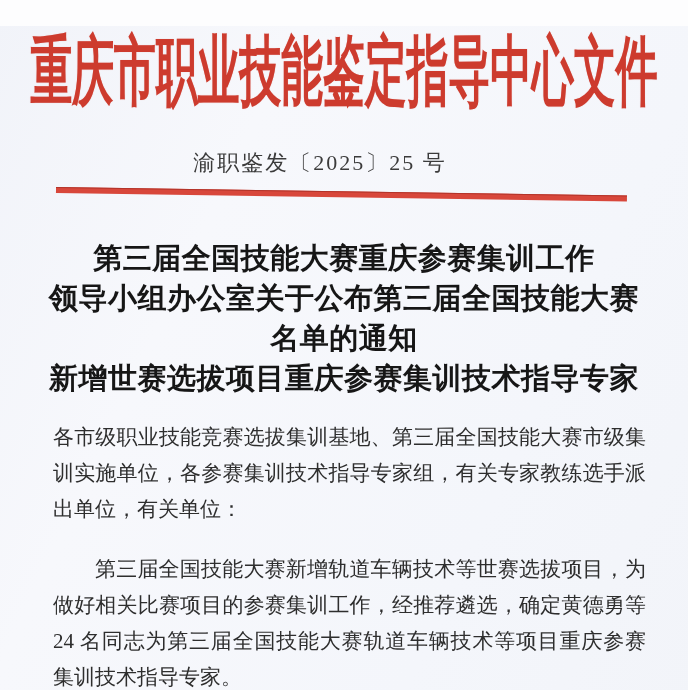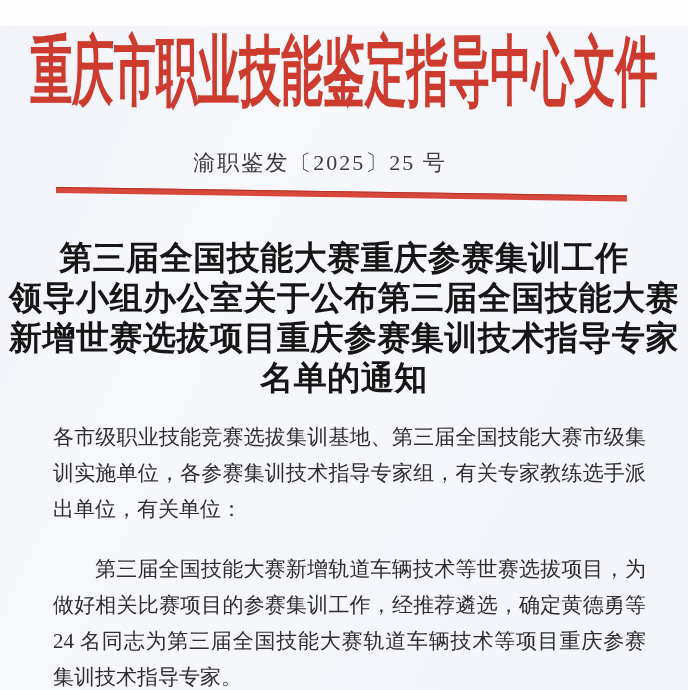--- a/index.html
+++ b/index.html
@@ -75,21 +75,21 @@
   }
 
   
   .notice-title {
     position: absolute;
     top: 238px;
     left: 0;
     width: 688px;
     text-align: center;
     font-weight: bold;
-    font-size: 33px;
+    font-size: 29px;
     line-height: 40px;
     color: #161616;
     letter-spacing: 0.5px;
   }
 
   
   .notice-body {
     position: absolute;
     top: 419px;
     left: 53px;
@@ -126,22 +126,22 @@
     <span class="stretch">重庆市职业技能鉴定指导中心文件</span>
   </div>
 
   <div class="doc-number">渝职鉴发〔2025〕25 号</div>
 
   <div class="red-rule"></div>
 
   <div class="notice-title">
     <div>第三届全国技能大赛重庆参赛集训工作</div>
     <div>领导小组办公室关于公布第三届全国技能大赛</div>
+    <div>名单的通知</div>
     <div>新增世赛选拔项目重庆参赛集训技术指导专家</div>
-    <div>名单的通知</div>
   </div>
 
   <div class="notice-body">
     <div class="para1">
       <div class="bline">各市级职业技能竞赛选拔集训基地、第三届全国技能大赛市级集</div>
       <div class="bline">训实施单位，各参赛集训技术指导专家组，有关专家教练选手派</div>
       <div class="bline lastline">出单位，有关单位：</div>
     </div>
     <div class="para2">
       <div class="bline indent2">第三届全国技能大赛新增轨道车辆技术等世赛选拔项目，为</div>

